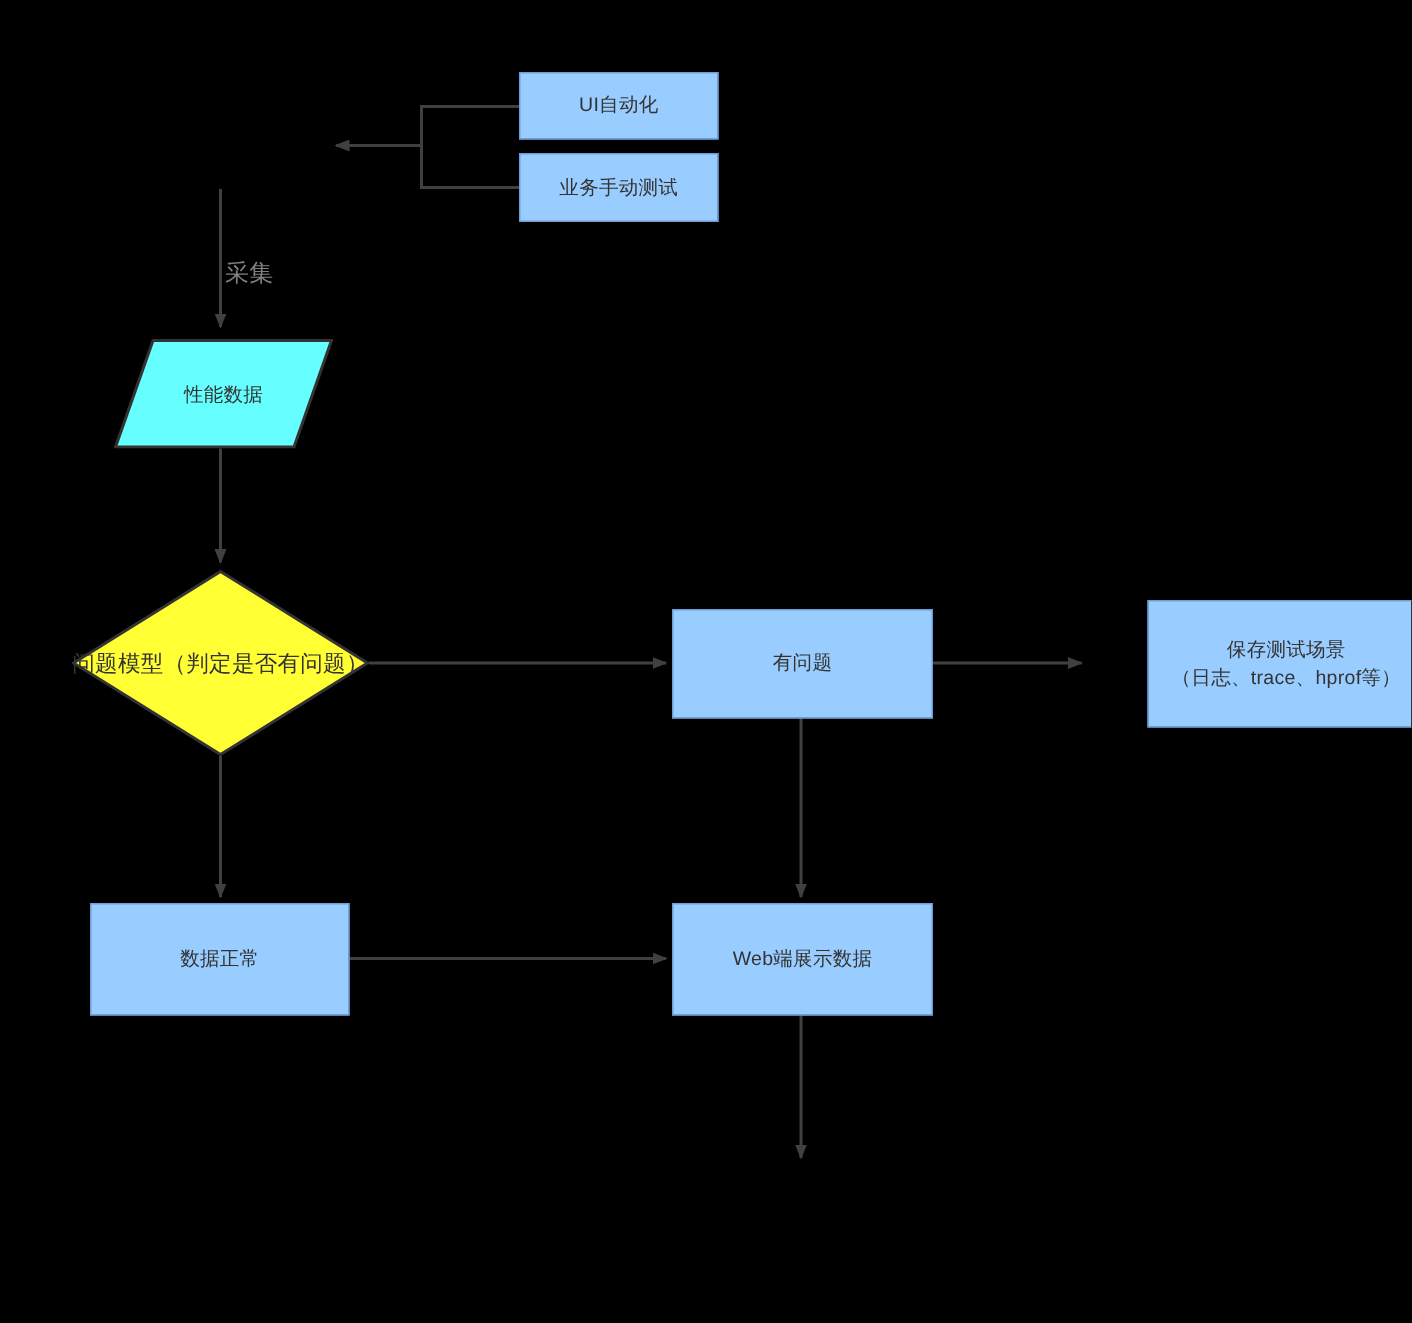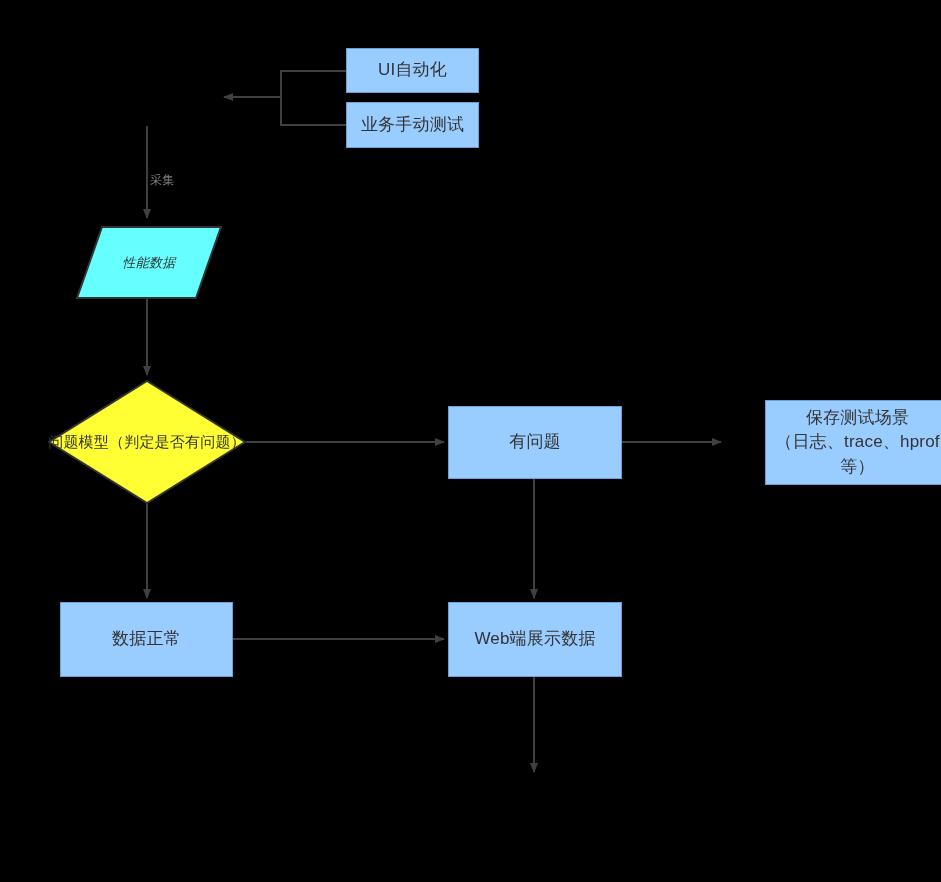--- a/index.html
+++ b/index.html
@@ -16,21 +16,21 @@
     font-family: "Liberation Sans", "DejaVu Sans", sans-serif;
   }
   .node {
     position: absolute;
     box-sizing: border-box;
     display: flex;
     align-items: center;
     justify-content: center;
     text-align: center;
     color: #333333;
-    font-size: 17px;
+    font-size: 13px;
     line-height: 1.45;
     letter-spacing: 0.2px;
     white-space: pre-line;
   }
   .rect {
     background: #99ccff;
     border: 1px solid #6c9fd8;
   }
   .para-wrap {
     position: absolute;
@@ -43,21 +43,20 @@
   .para-label {
     position: absolute;
     inset: 0;
     display: flex;
     align-items: center;
     justify-content: center;
     color: #333333;
     font-size: 13px;
     letter-spacing: 0.2px;
     text-align: right;
-    font-style: italic;
   }
   .diamond-wrap {
     position: absolute;
     box-sizing: border-box;
   }
   .diamond-shape {
     position: absolute;
     inset: 0;
   }
   .diamond-label {
@@ -67,21 +66,21 @@
     align-items: center;
     justify-content: center;
     color: #333333;
     font-size: 15px;
     letter-spacing: 0.2px;
     text-align: center;
   }
   .edge-label {
     position: absolute;
     color: #808080;
-    font-size: 12px;
+    font-size: 16px;
     letter-spacing: 0.2px;
   }
   svg.edges {
     position: absolute;
     left: 0;
     top: 0;
     width: 941px;
     height: 882px;
     pointer-events: none;
   }

